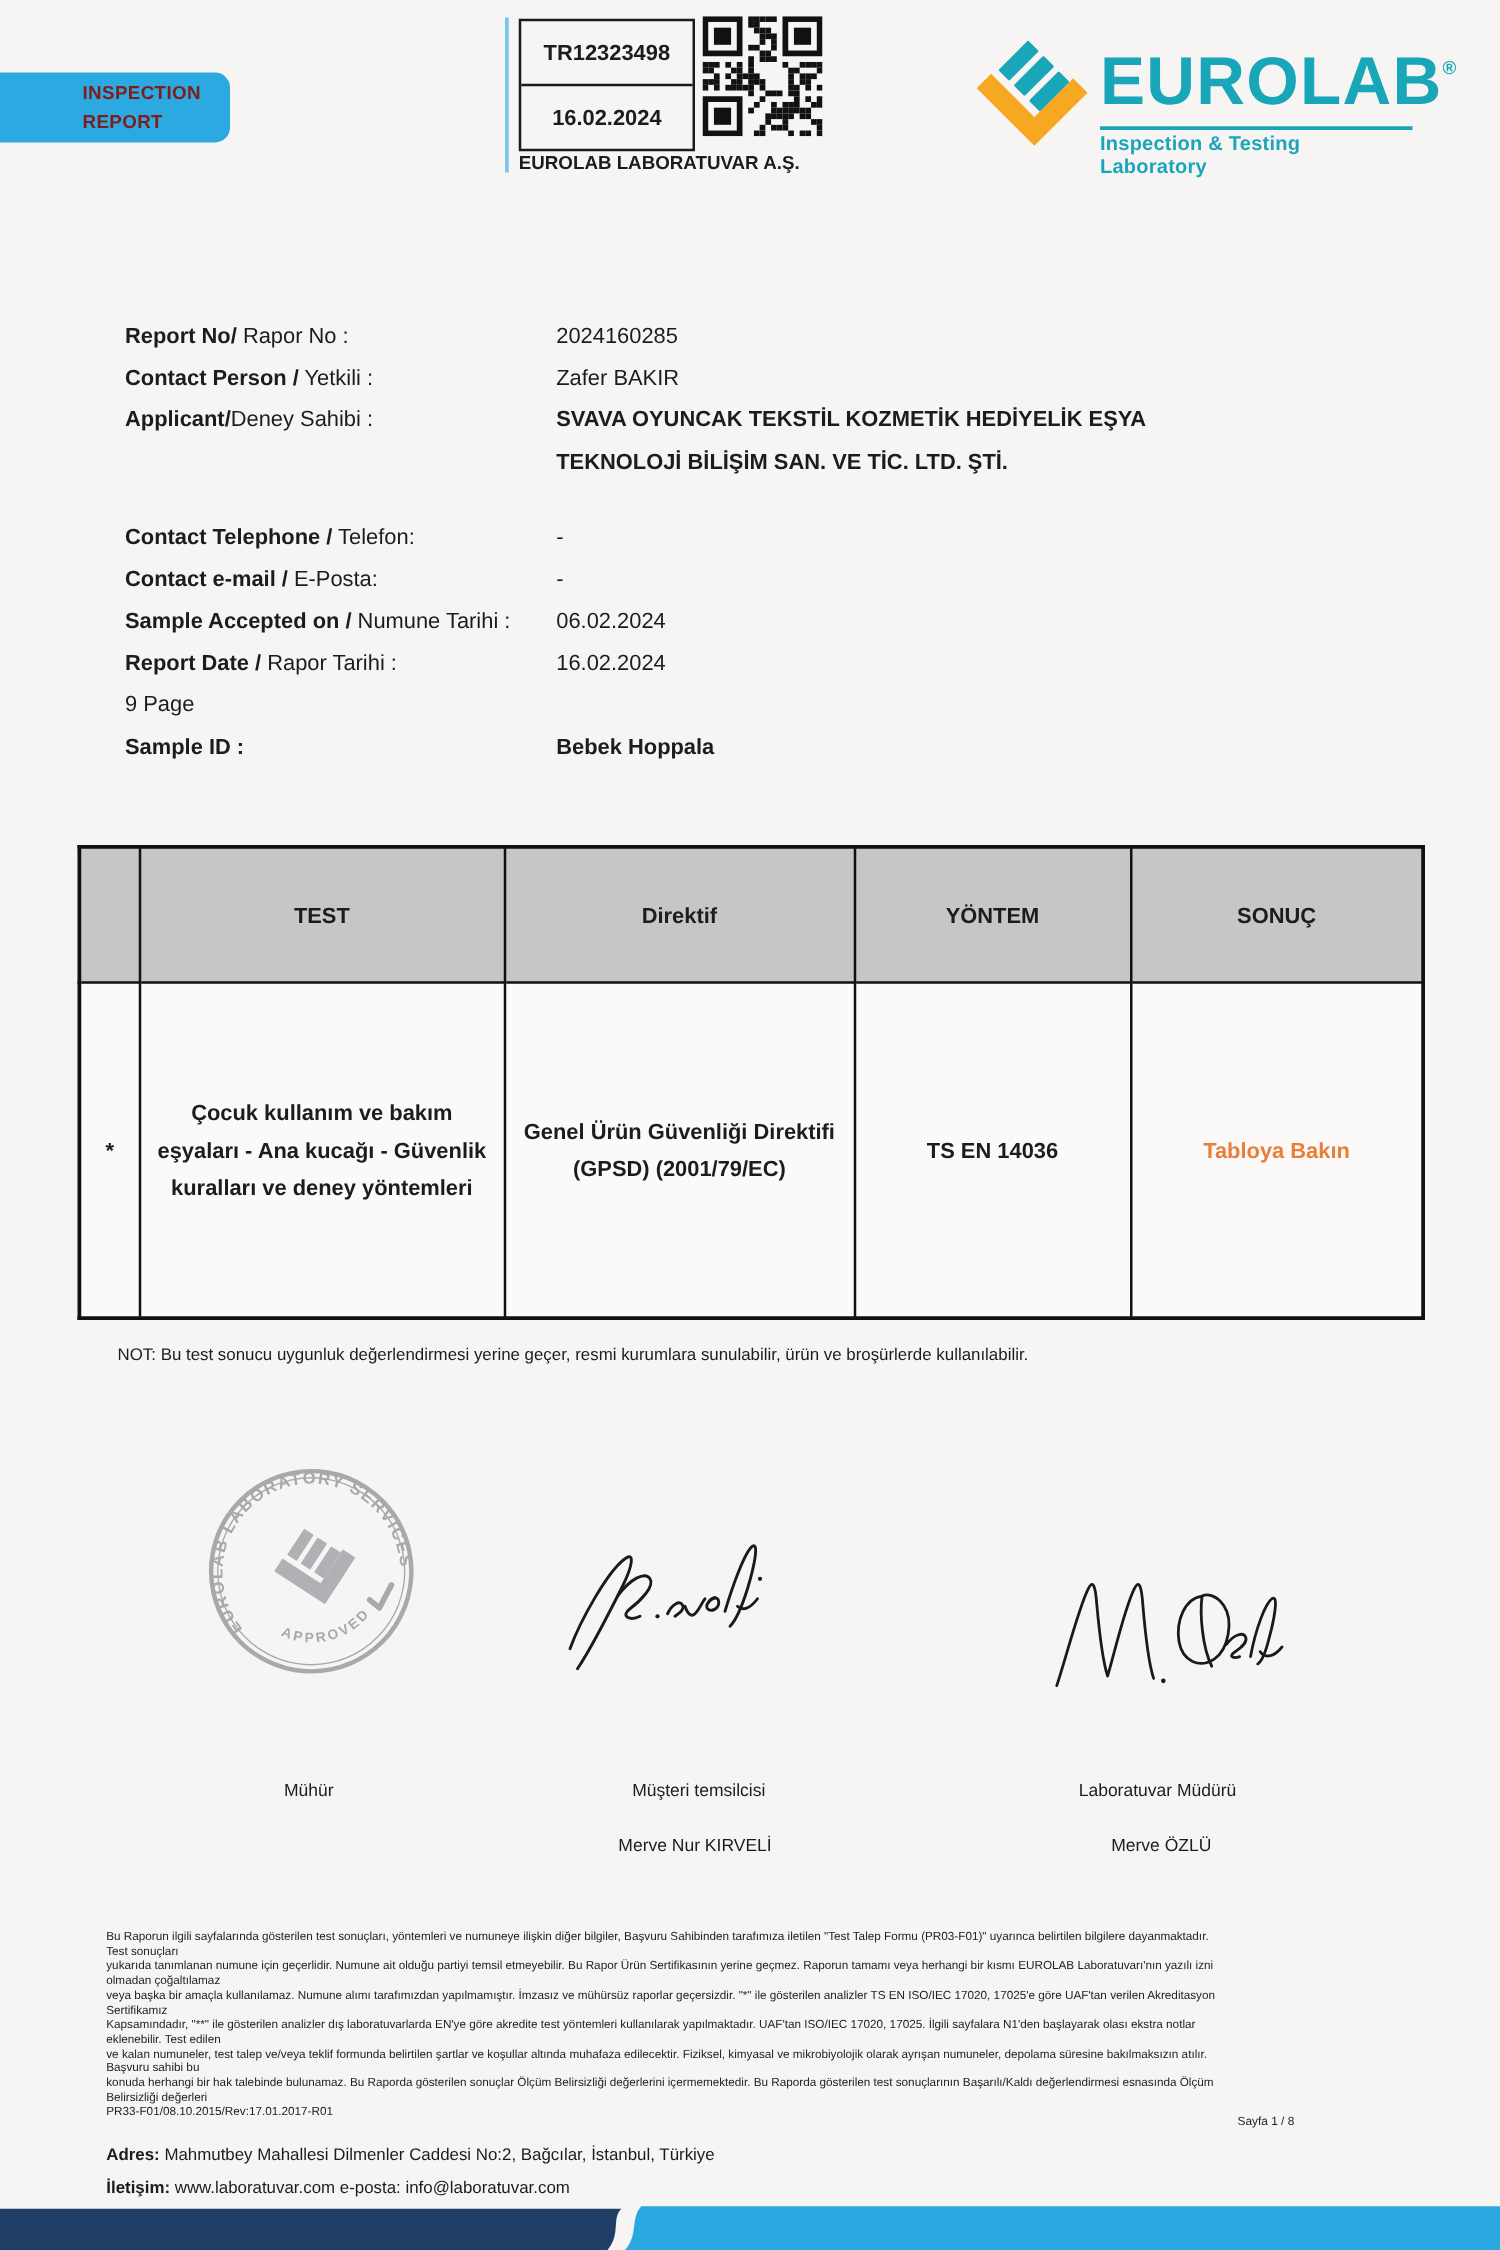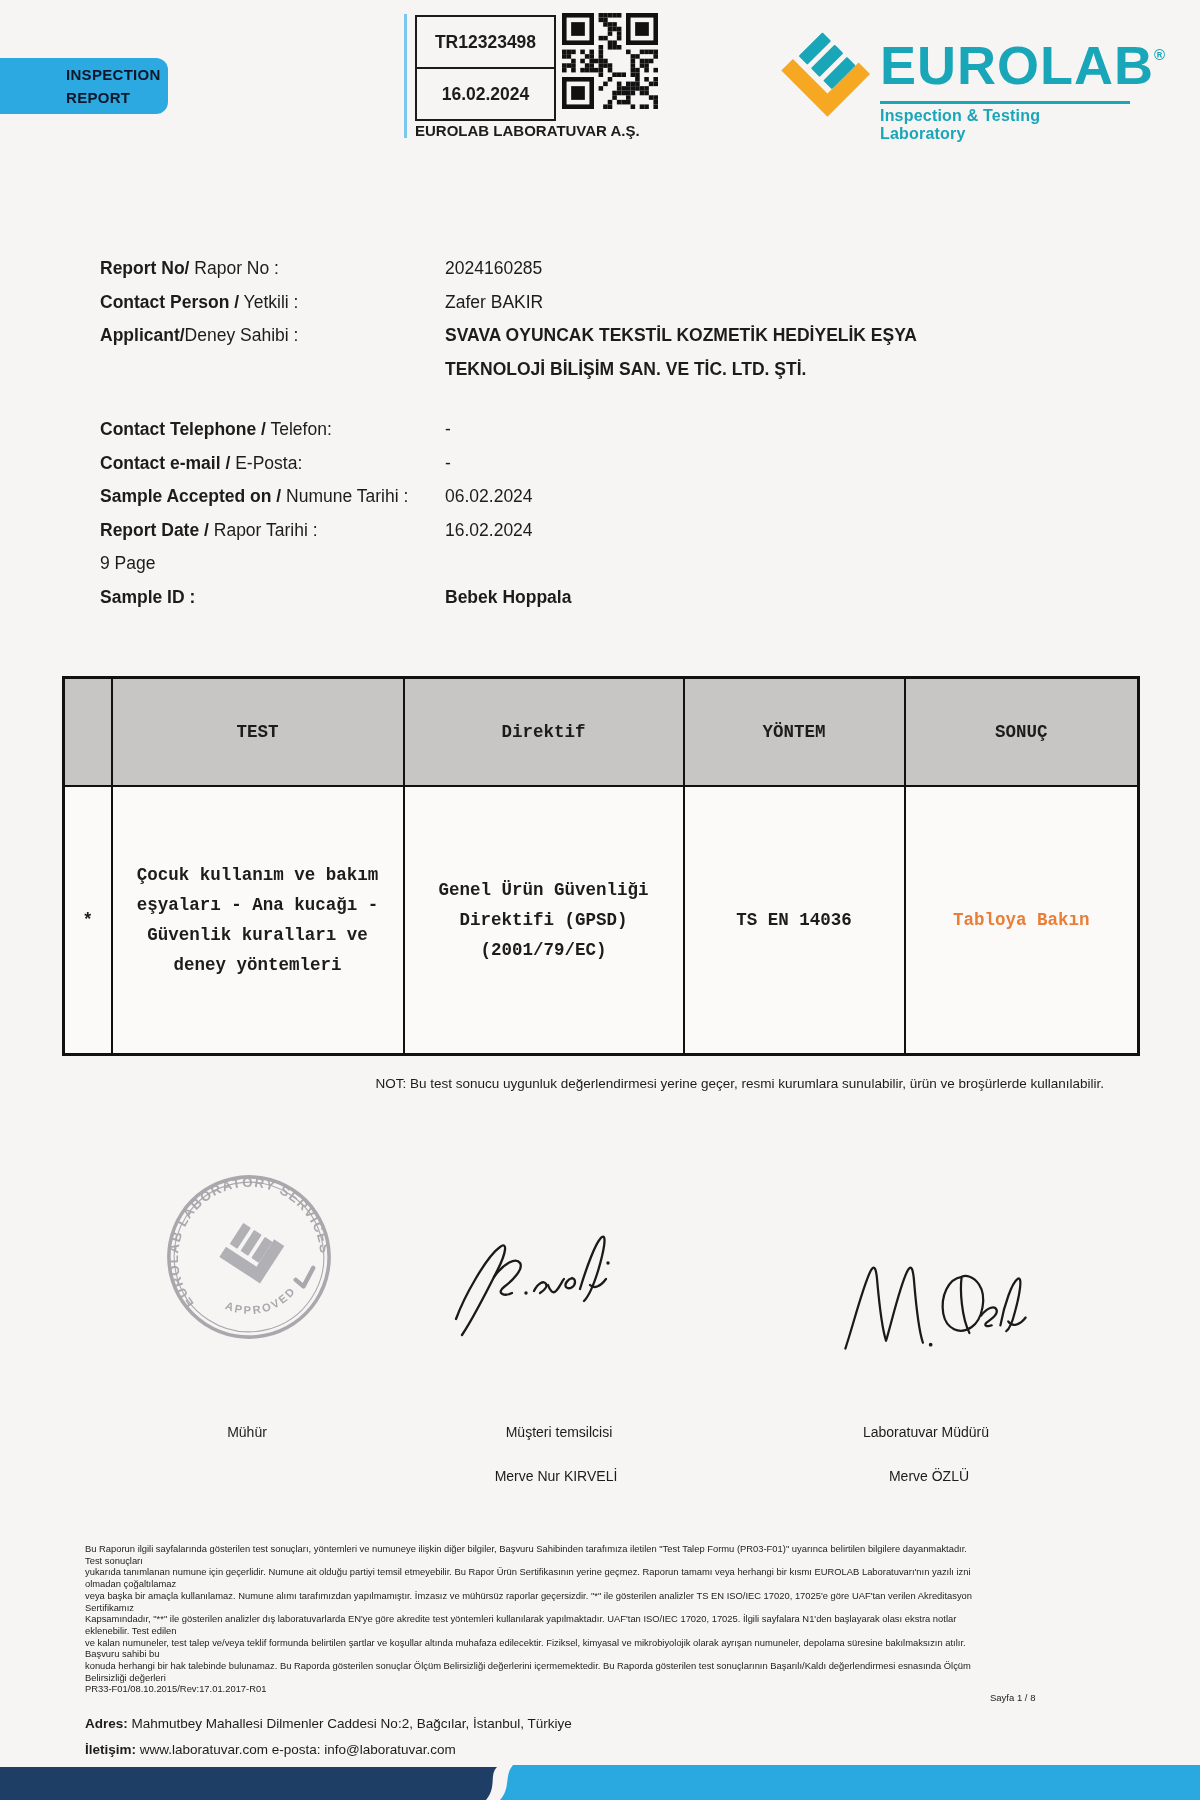--- a/index.html
+++ b/index.html
@@ -1,22 +1,22 @@
 <!DOCTYPE html>
 <html><head>
 <meta charset="utf-8">
 <style>
   html,body{margin:0;padding:0;}
   body{font-family:"Liberation Sans","DejaVu Sans",sans-serif;background:#e8e8e8;}
   #page{position:relative;width:1200px;height:1800px;margin:0 auto;background:#f6f5f3;overflow:hidden;color:#1c1c1c;}
   .abs{position:absolute;}
 
   
-  .badge{left:0;top:58px;width:168px;height:56px;background:#2BA9E0;border-radius:0 12px 12px 0;
-         color:#0f172a;font-weight:bold;font-size:15px;line-height:23px;padding:5px 0 0 66px;box-sizing:border-box;letter-spacing:.3px;}
+  .badge{left:0;top:58px;width:184px;height:56px;background:#2BA9E0;border-radius:0 12px 12px 0;
+         color:#7f1d1d;font-weight:bold;font-size:15px;line-height:23px;padding:5px 0 0 66px;box-sizing:border-box;letter-spacing:.3px;}
   .vline{left:404px;top:14px;width:3px;height:124px;background:#79C7EC;}
   .track-box{left:415px;top:15px;width:141px;border:2.5px solid #1b1b1b;box-sizing:border-box;}
   .track-cell{height:50px;display:flex;align-items:center;justify-content:center;font-weight:bold;font-size:17.5px;}
   .track-cell+.track-cell{border-top:2.5px solid #1b1b1b;}
   .qr{left:562px;top:13px;width:96px;height:96px;}
   .company{left:415px;top:122px;font-weight:bold;font-size:15px;}
   .logo-icon{left:770px;top:26px;width:102px;height:102px;}
   .wordmark{left:880px;top:36px;width:260px;color:#18A6B8;}
   .wordmark .big{font-size:54px;font-weight:bold;letter-spacing:1px;line-height:58px;}
   .wordmark .reg{font-size:15px;vertical-align:24px;font-weight:bold;}
@@ -28,27 +28,27 @@
   .drow{display:flex;line-height:33.5px;}
   .drow.gap-after{margin-bottom:27px;}
   .dlabel{width:345px;flex:0 0 345px;}
   .dlabel b{font-weight:bold;}
   .dvalue{width:575px;}
   .dvalue.v-bold{font-weight:bold;}
 
   
   table.res{left:62px;top:676px;width:1075px;border-collapse:collapse;table-layout:fixed;position:absolute;
             border:3.5px solid #111;font-size:17.5px;}
-  table.res th,table.res td{border:2.5px solid #111;text-align:center;vertical-align:middle;padding:4px 12px;font-family:Liberation Mono, monospace;}
+  table.res th,table.res td{border:2.5px solid #111;text-align:center;vertical-align:middle;padding:4px 12px;}
   table.res th{background:#C7C6C4;font-weight:bold;height:98px;}
   table.res td{height:258px;font-weight:bold;line-height:30px;background:#fbfaf9;}
   td.sonuc{color:#E87E37;}
   .c0{width:48px;} .c1{width:292px;} .c2{width:280px;} .c3{width:221px;} .c4{width:234px;}
 
-  .note{left:94px;top:1076px;width:1010px;font-size:13.5px;text-align:right;}
+  .note{left:94px;top:1076px;width:1010px;font-size:13.5px;}
 
   
   .stamp{left:160px;top:1166px;width:178px;height:182px;opacity:.85;}
   .sig1{left:442px;top:1222px;width:200px;height:122px;}
   .sig2{left:833px;top:1240px;width:205px;height:126px;}
   .sig-label{font-size:14px;text-align:center;}
   .lbl-muhur{left:187px;top:1424px;width:120px;}
   .lbl-rep{left:459px;top:1424px;width:200px;}
   .name-rep{left:431px;top:1468px;width:250px;}
   .lbl-mgr{left:826px;top:1424px;width:200px;}

